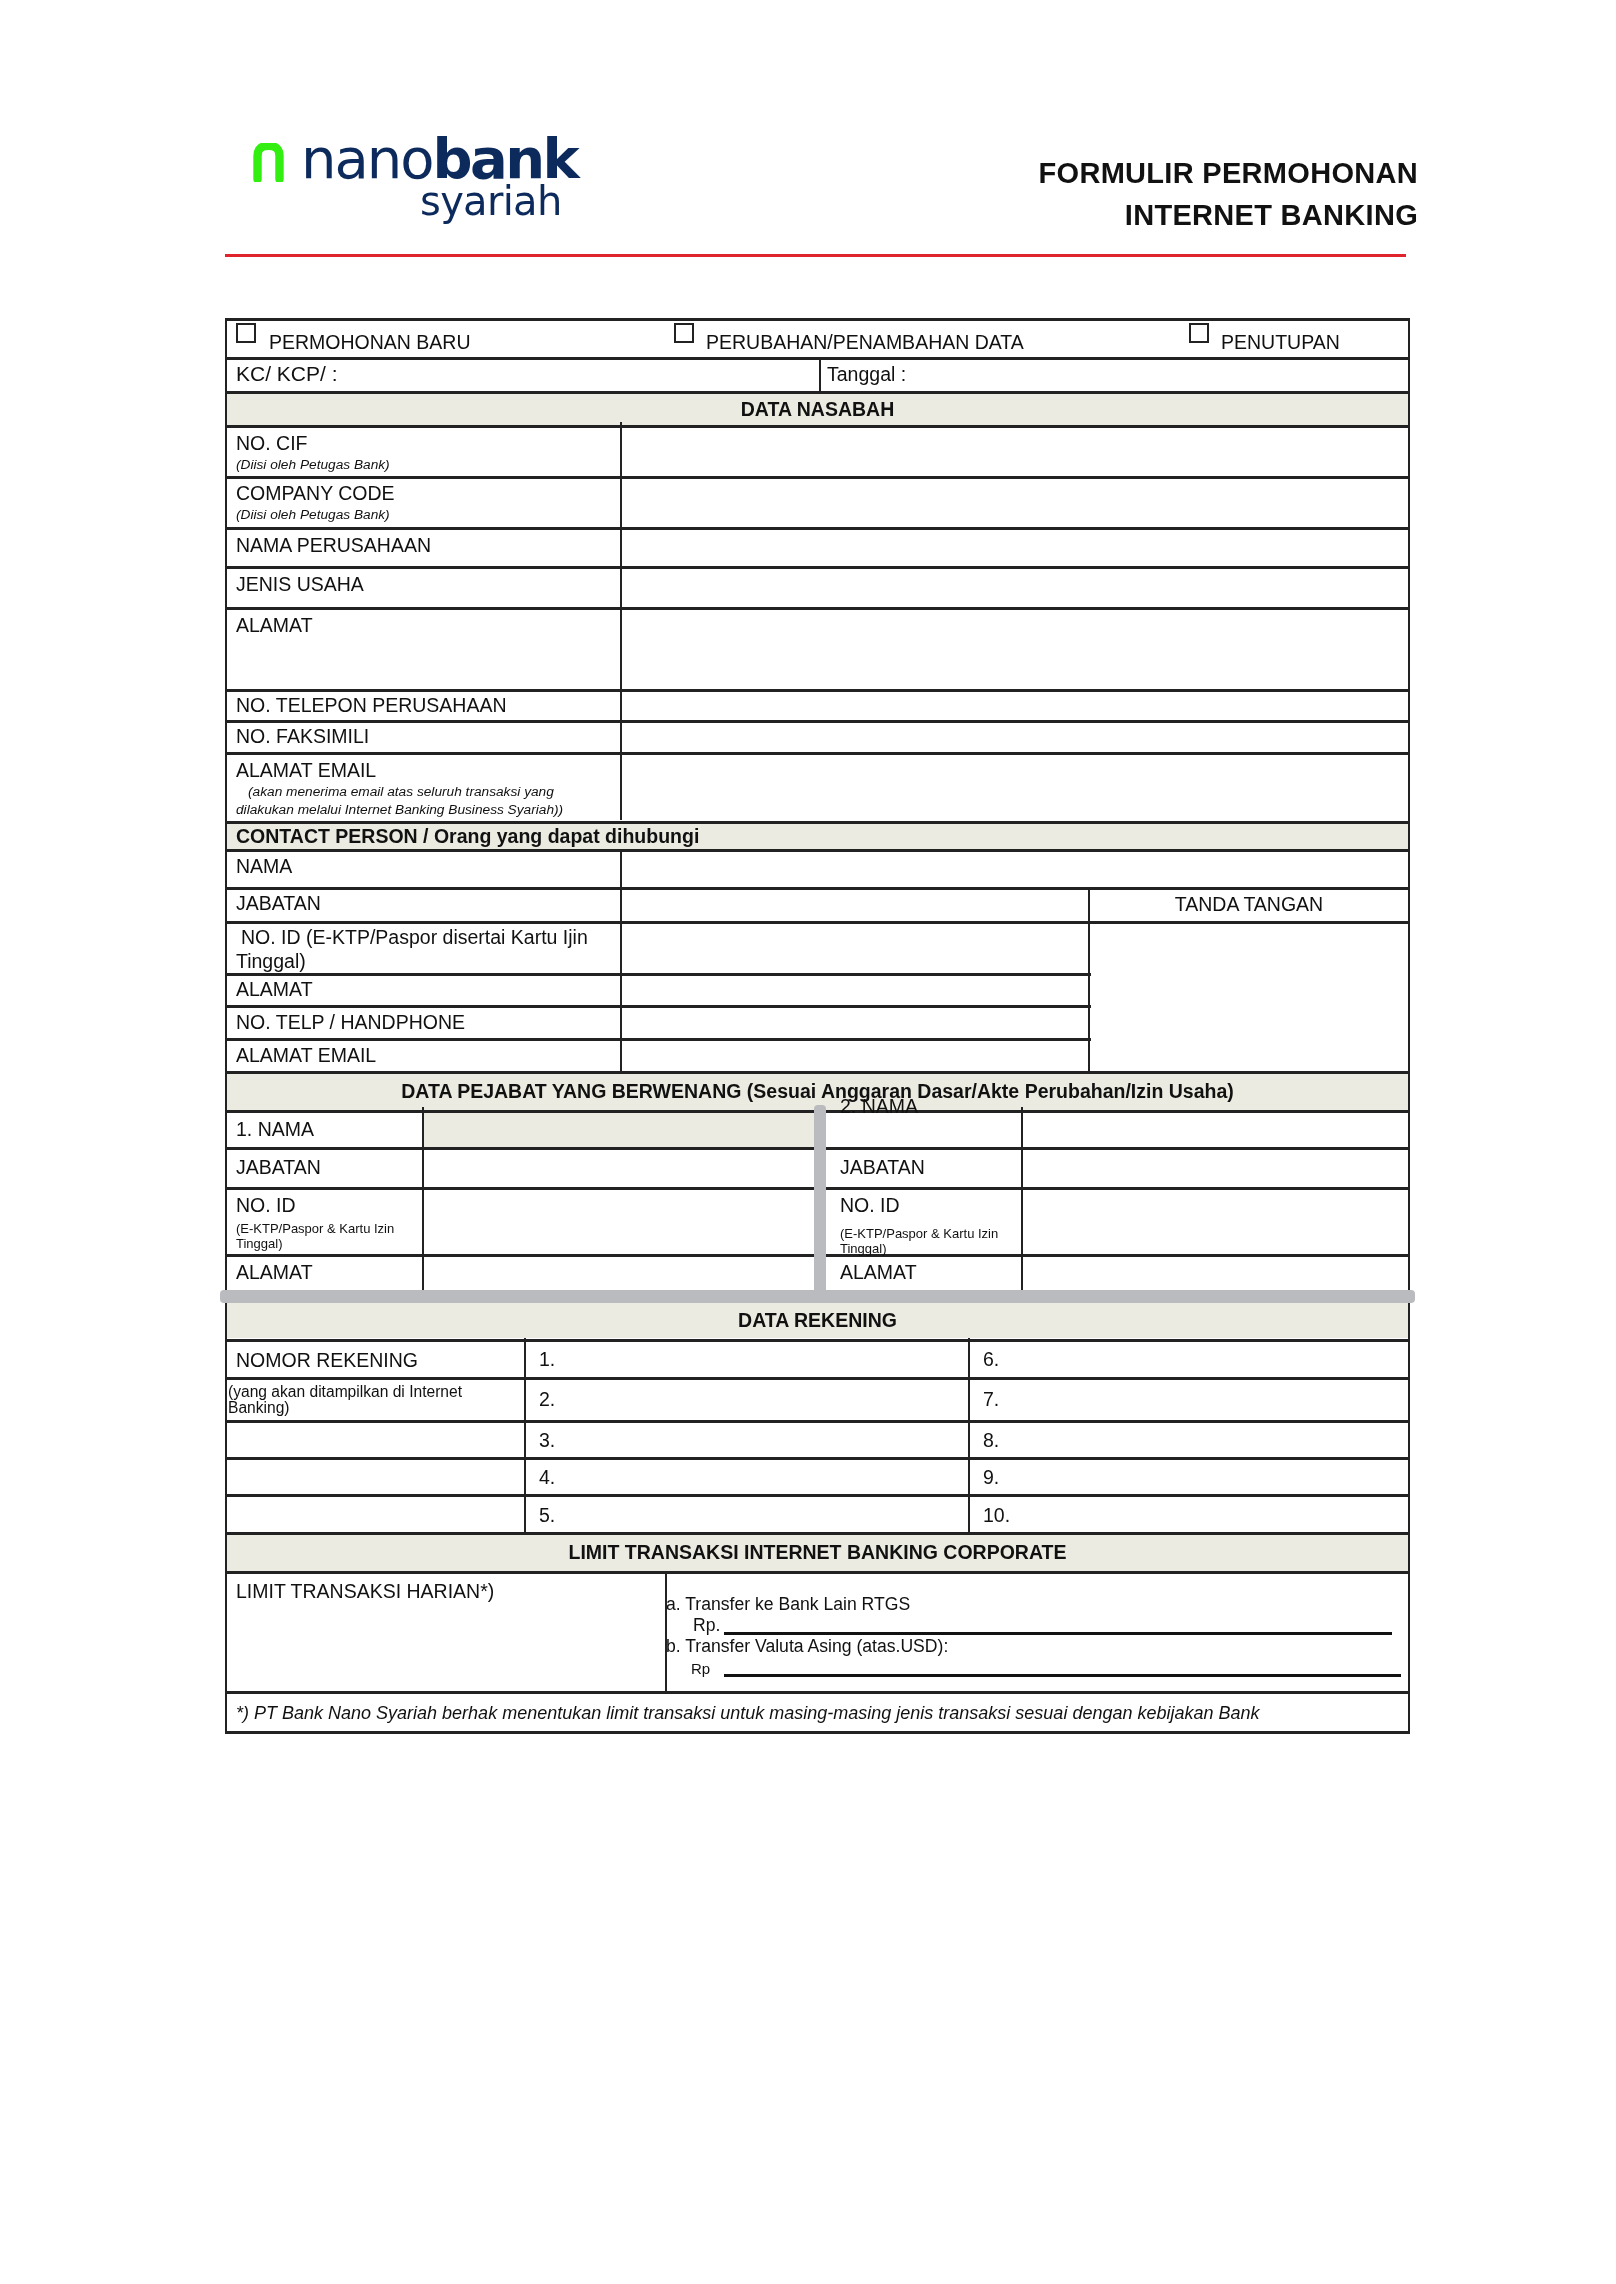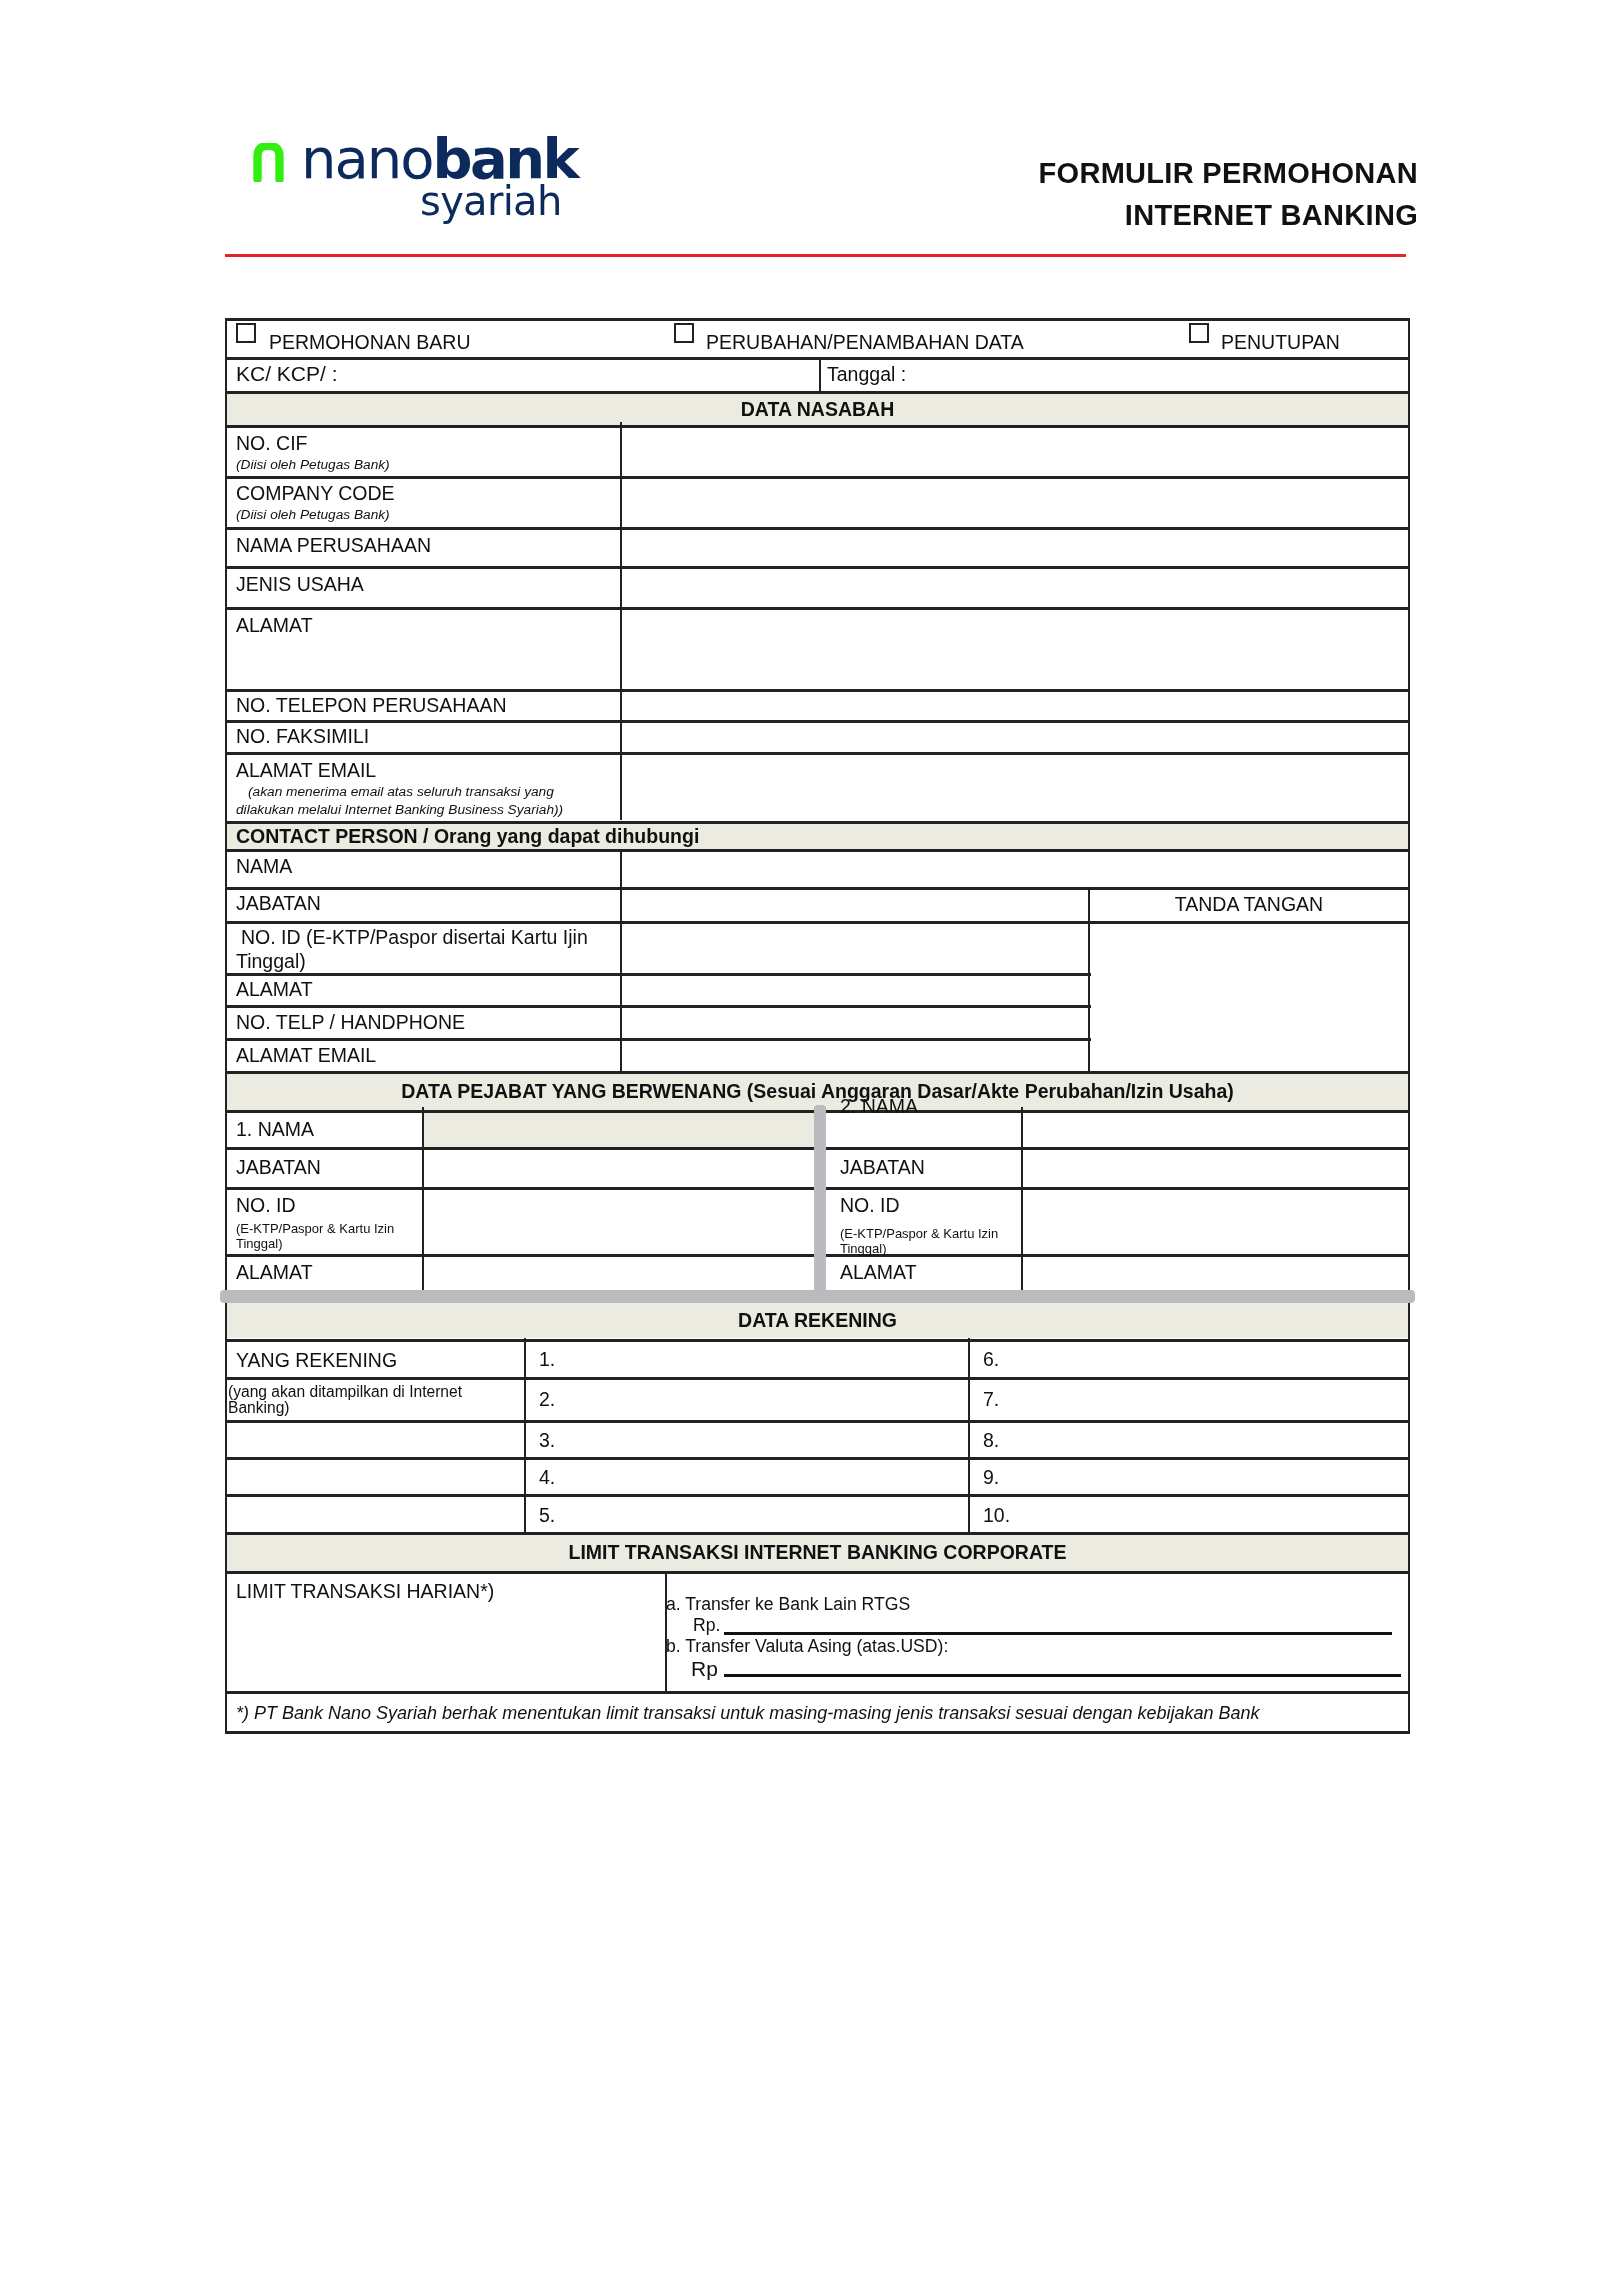--- a/index.html
+++ b/index.html
@@ -189,21 +189,21 @@
   <div class="gray" style="left:814px; top:1105px; width:11.7px; height:189px; border-radius:3.9px 3.9px 0 0;"></div>
   <div class="gray" style="left:220px; top:1290px; width:1195px; height:13px;"></div>
 
   <div class="shade" style="left:227px; top:1303px; width:1181px; height:35px;"></div>
   <div class="hdr" style="left:227px; width:1181px; top:1309px;">DATA REKENING</div>
   <div class="hl" style="left:225px; top:1339px; width:1185px;"></div>
 
   <div class="vl" style="left:524px; top:1338px; height:195px;"></div>
   <div class="vl" style="left:968px; top:1338px; height:195px;"></div>
 
-  <div class="lbl" style="left:236px; top:1349px;">YANG REKENING</div>
+  <div class="lbl" style="left:236px; top:1349px;">NOMOR REKENING</div>
   <div class="sub-n" style="left:228px; top:1383px; font-size:15.6px;">(yang akan ditampilkan di Internet</div>
   <div class="sub-n" style="left:228px; top:1399px; font-size:15.6px;">Banking)</div>
 
   <div class="hl" style="left:225px; top:1377px; width:1185px;"></div>
   <div class="hl" style="left:225px; top:1420px; width:1185px;"></div>
   <div class="hl" style="left:225px; top:1457px; width:1185px;"></div>
   <div class="hl" style="left:225px; top:1494px; width:1185px;"></div>
   <div class="hl" style="left:225px; top:1532px; width:1185px;"></div>
 
   <div>
@@ -243,21 +243,21 @@
 
   <div class="vl" style="left:665px; top:1573px; height:118px;"></div>
   <div class="lbl" style="left:236px; top:1580px;">LIMIT TRANSAKSI HARIAN*)</div>
 
   <div class="lbl" style="left:666px; top:1593px; font-size:17.6px;">a.  Transfer ke Bank Lain RTGS</div>
   <div class="lbl" style="left:693px; top:1614px; font-size:17.6px;">Rp.</div>
   <div class="uline" style="left:724px; top:1632px; width:668px;"></div>
   <input class="field" style="left: 726px; top: 1613px; width: 667px; height: 18px;">
 
   <div class="lbl" style="left:666px; top:1635px; font-size:17.6px;">b.  Transfer Valuta Asing (atas.USD):</div>
-  <div class="lbl" style="left:691px; top:1657px; font-size:21px;">Rp</div>
+  <div class="lbl" style="left:691px; top:1657px; font-size:15px;">Rp</div>
   <div class="uline" style="left:724px; top:1674px; width:677px;"></div>
   <input class="field" style="left: 726px; top: 1655px; width: 676px; height: 18px;">
 
   <div class="hl" style="left:225px; top:1691px; width:1185px;"></div>
 
   <div class="sub" style="left:236px; top:1705px; font-size:18px;">*) PT Bank Nano Syariah berhak menentukan limit transaksi untuk masing-masing jenis transaksi sesuai dengan kebijakan Bank</div>
   <div class="hl" style="left:225px; top:1731px; width:1185px;"></div>
 </div>
 
 

